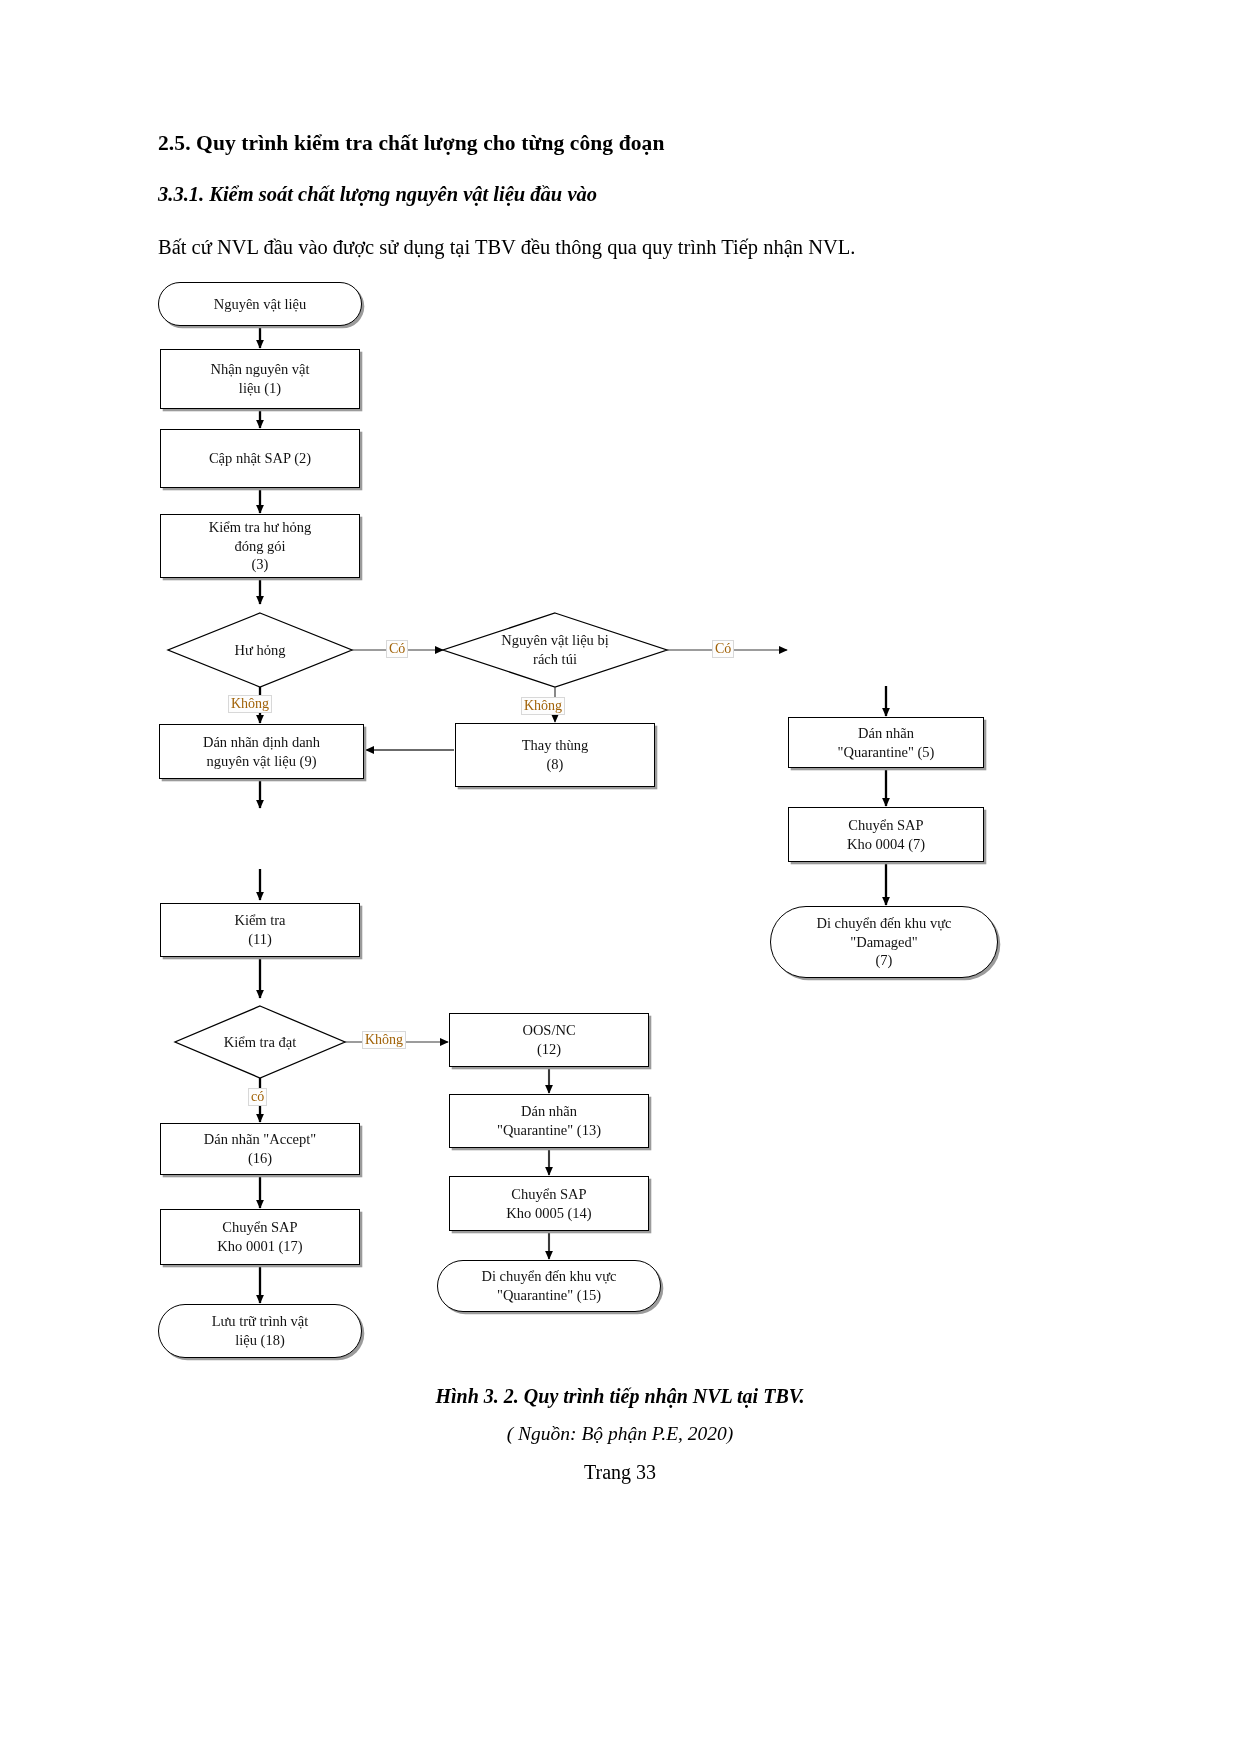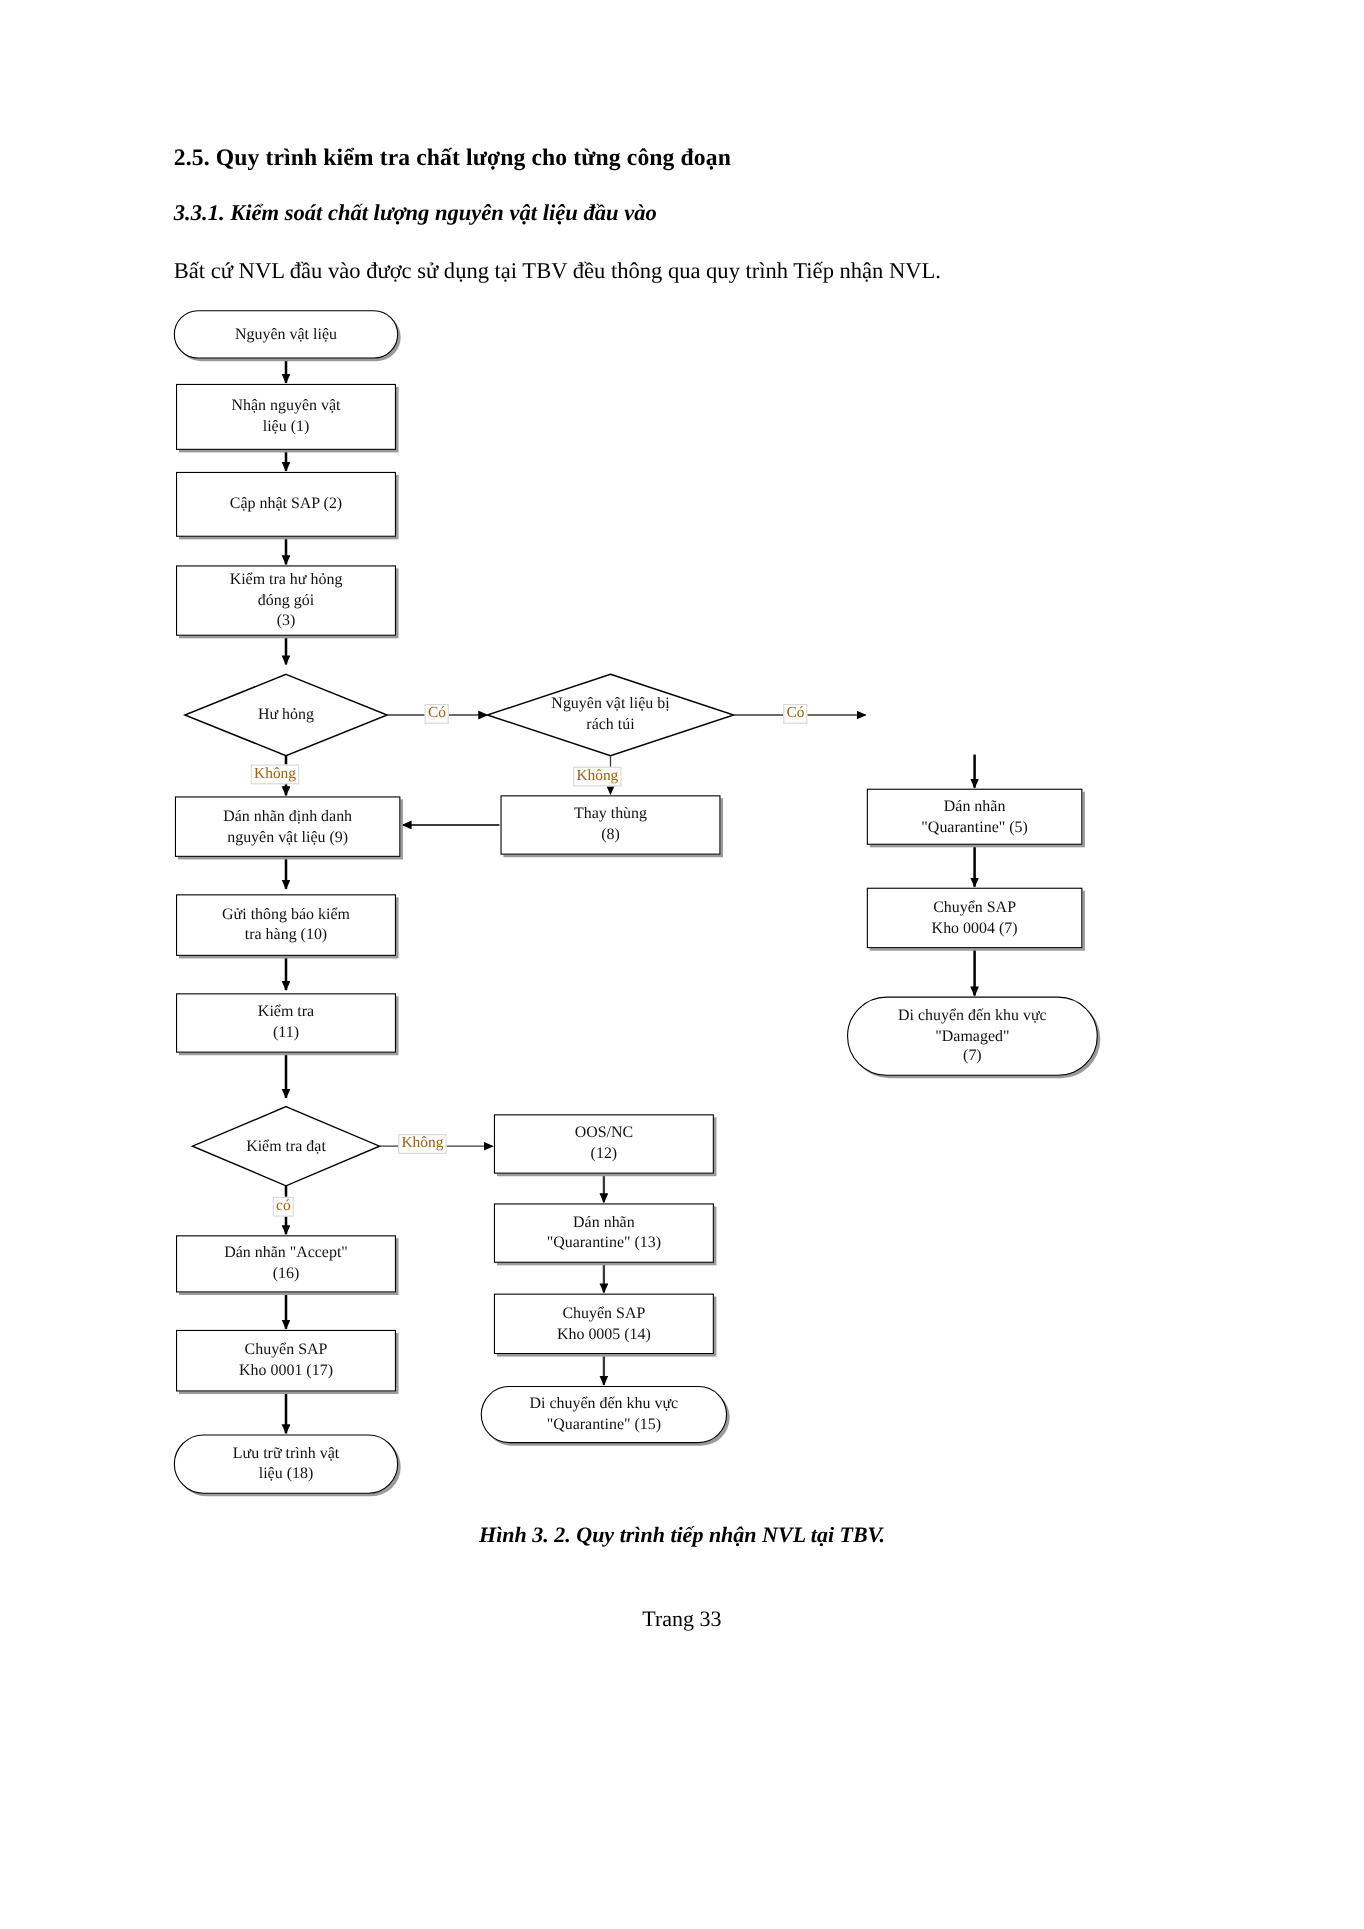--- a/index.html
+++ b/index.html
@@ -190,40 +190,34 @@
     </div>
 
     <div class="node term" style="left:770px;top:906px;width:228px;height:72px;">
       <span>
         <span>Di chuyển đến khu vực</span><br>
         <span>"Damaged"</span><br>
         <span>(7)</span>
       </span>
     </div>
 
-    <div class="node proc" style="left:455px;top:723px;width:200px;height:54px;">
+    <div class="node proc" style="left:455px;top:723px;width:200px;height:64px;">
       <span>
         <span>Thay thùng</span><br>
         <span>(8)</span>
       </span>
     </div>
 
     <div class="node proc" style="left:159px;top:724px;width:205px;height:55px;">
       <span>
         <span>Dán nhãn định danh</span><br>
         <span>nguyên vật liệu (9)</span>
       </span>
     </div>
 
-    <div class="node proc" style="left:160px;top:813px;width:200px;height:56px;">
-      <span>
-        <span>Gửi thông báo kiểm</span><br>
-        <span>tra hàng (10)</span>
-      </span>
-    </div>
 
     <div class="node proc" style="left:160px;top:903px;width:200px;height:54px;">
       <span>
         <span>Kiểm tra</span><br>
         <span>(11)</span>
       </span>
     </div>
 
     <div class="node decision" style="left:190px;top:1028px;width:140px;height:28px;">
       <span>Kiểm tra đạt</span>
@@ -281,15 +275,16 @@
     <div class="elabel" style="left:386px;top:640px;">Có</div>
     <div class="elabel" style="left:228px;top:695px;">Không</div>
     <div class="elabel" style="left:712px;top:640px;">Có</div>
     <div class="elabel" style="left:521px;top:697px;">Không</div>
     <div class="elabel" style="left:362px;top:1031px;">Không</div>
     <div class="elabel" style="left:248px;top:1088px;">có</div>
 
   </div>
 
   <div class="caption">Hình 3. 2. Quy trình tiếp nhận NVL tại TBV.</div>
+  <div class="source">( Nguồn: Bộ phận P.E, 2020)</div>
   <div class="pagenum">Trang 33</div>
 
 </div>
 
 </body></html>

